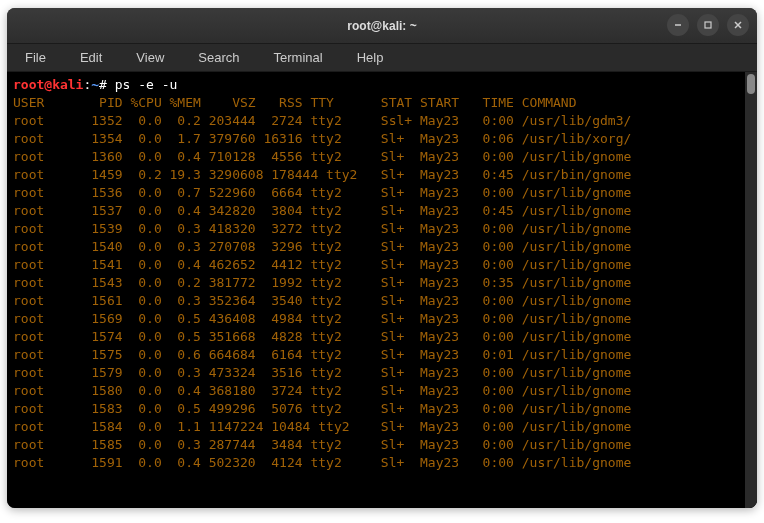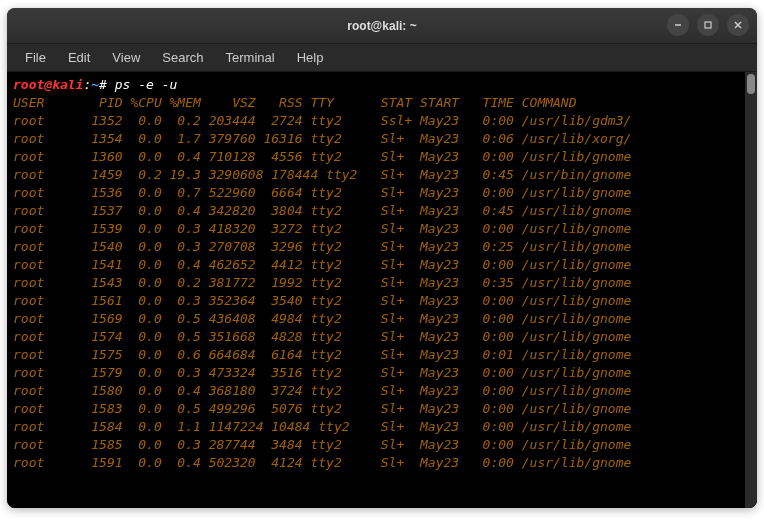--- a/index.html
+++ b/index.html
@@ -55,39 +55,38 @@
       font-size: 12px;
       line-height: 1;
     }
     .menubar {
       height: 28px;
       background: #2a2a2a;
       display: flex;
       align-items: center;
       padding: 0 8px;
       border-bottom: 1px solid #1a1a1a;
-      gap: 2px;
+      gap: 14px;
     }
     .menu-item {
       color: #ccc;
       font-size: 13px;
       padding: 4px 10px;
       cursor: pointer;
     }
     .terminal {
       flex: 1;
       background: #000;
       padding: 4px 6px;
       font-family: 'DejaVu Sans Mono', 'Courier New', monospace;
       font-size: 13px;
       line-height: 18px;
       color: #fff;
       overflow: hidden;
       position: relative;
-      font-style: italic;
     }
     .scrollbar {
       position: absolute;
       right: 0;
       top: 0;
       width: 12px;
       height: 100%;
       background: #2a2a2a;
     }
     .scrollbar-thumb {
@@ -146,21 +145,21 @@
       <div class="prompt-line"><span class="prompt-user">root@kali</span><span class="prompt-host">:</span><span class="prompt-path">~</span><span class="prompt-host"># </span><span>ps -e -u</span></div>
       <div class="ps-row">USER       PID %CPU %MEM    VSZ   RSS TTY      STAT START   TIME COMMAND</div>
       <div id="ps-rows">
           <div class="ps-row">root      1352  0.0  0.2 203444  2724 tty2     Ssl+ May23   0:00 /usr/lib/gdm3/</div>
           <div class="ps-row">root      1354  0.0  1.7 379760 16316 tty2     Sl+  May23   0:06 /usr/lib/xorg/</div>
           <div class="ps-row">root      1360  0.0  0.4 710128  4556 tty2     Sl+  May23   0:00 /usr/lib/gnome</div>
           <div class="ps-row">root      1459  0.2 19.3 3290608 178444 tty2   Sl+  May23   0:45 /usr/bin/gnome</div>
           <div class="ps-row">root      1536  0.0  0.7 522960  6664 tty2     Sl+  May23   0:00 /usr/lib/gnome</div>
           <div class="ps-row">root      1537  0.0  0.4 342820  3804 tty2     Sl+  May23   0:45 /usr/lib/gnome</div>
           <div class="ps-row">root      1539  0.0  0.3 418320  3272 tty2     Sl+  May23   0:00 /usr/lib/gnome</div>
-          <div class="ps-row">root      1540  0.0  0.3 270708  3296 tty2     Sl+  May23   0:25 /usr/lib/gnome</div>
+          <div class="ps-row">root      1540  0.0  0.3 270708  3296 tty2     Sl+  May23   0:00 /usr/lib/gnome</div>
           <div class="ps-row">root      1541  0.0  0.4 462652  4412 tty2     Sl+  May23   0:00 /usr/lib/gnome</div>
           <div class="ps-row">root      1543  0.0  0.2 381772  1992 tty2     Sl+  May23   0:35 /usr/lib/gnome</div>
           <div class="ps-row">root      1561  0.0  0.3 352364  3540 tty2     Sl+  May23   0:00 /usr/lib/gnome</div>
           <div class="ps-row">root      1569  0.0  0.5 436408  4984 tty2     Sl+  May23   0:00 /usr/lib/gnome</div>
           <div class="ps-row">root      1574  0.0  0.5 351668  4828 tty2     Sl+  May23   0:00 /usr/lib/gnome</div>
           <div class="ps-row">root      1575  0.0  0.6 664684  6164 tty2     Sl+  May23   0:01 /usr/lib/gnome</div>
           <div class="ps-row">root      1579  0.0  0.3 473324  3516 tty2     Sl+  May23   0:00 /usr/lib/gnome</div>
           <div class="ps-row">root      1580  0.0  0.4 368180  3724 tty2     Sl+  May23   0:00 /usr/lib/gnome</div>
           <div class="ps-row">root      1583  0.0  0.5 499296  5076 tty2     Sl+  May23   0:00 /usr/lib/gnome</div>
           <div class="ps-row">root      1584  0.0  1.1 1147224 10484 tty2    Sl+  May23   0:00 /usr/lib/gnome</div>

